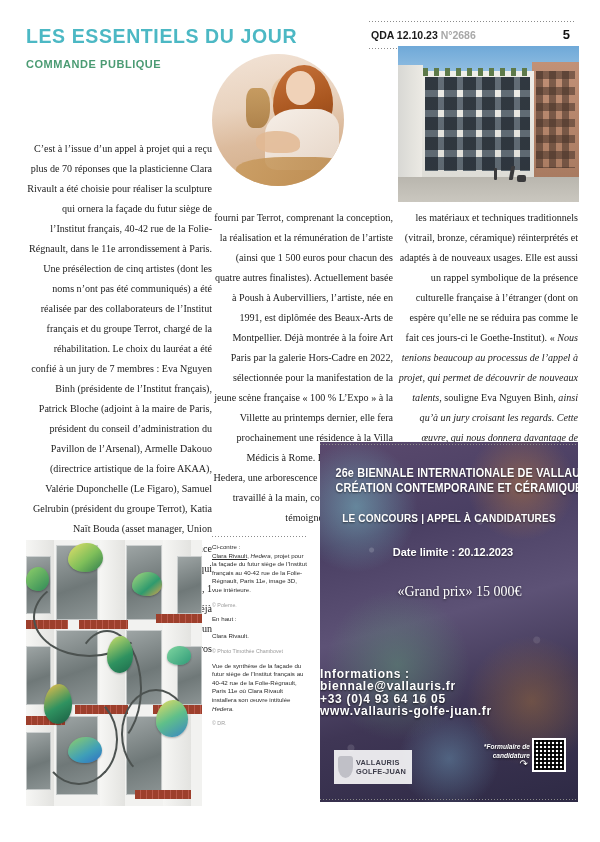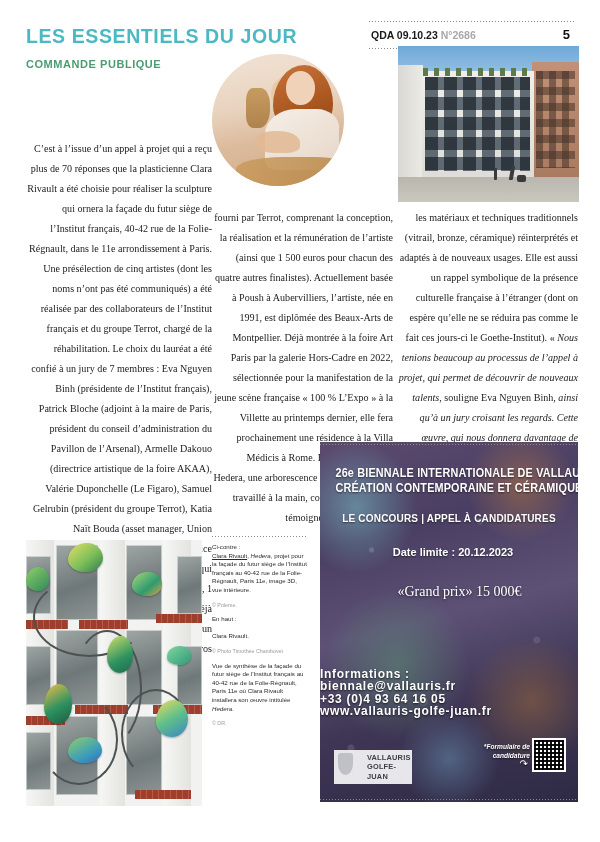--- a/index.html
+++ b/index.html
@@ -253,21 +253,21 @@
   .ad-prize1 { top:142px;padding-left:21px; }
   .ad-prize2 { top:162px; }
   .ad-info {
     position:absolute; left:0; top:226px; width:100%; text-align:left;
     color:#fff; font-size:12px; font-weight:bold; line-height:12.4px;
     letter-spacing:0.7px; text-shadow:0 1px 2px rgba(0,0,0,.7);
   }
   .ad-logo {
     position:absolute; left:14px; bottom:18px; width:78px; height:34px;
     background:rgba(255,255,255,.88);
-    display:flex; align-items:flex-start; gap:14px; padding:3px 4px;
+    display:flex; align-items:center; gap:3px; padding:3px 4px;
   }
   .ad-logo .crest {
     width:15px; height:22px; flex:0 0 auto;
     background:rgba(120,120,135,.35);
     border-radius:3px 3px 50% 50%;
   }
   .ad-logo .ltxt {
     font-size:7.4px; font-weight:bold; color:#3d3d4a; line-height:9.4px;
     letter-spacing:0.2px;
   }
@@ -297,21 +297,21 @@
 <body>
 
 <div class="page">
 
   <div class="masthead">
     <div class="masthead-title">LES ESSENTIELS DU JOUR</div>
     <div class="folio-box">
       <div class="dotrule top"></div>
       <div class="dotrule bot"></div>
       <div class="folio-text">
-        <span class="b">QDA 09.10.23</span>
+        <span class="b">QDA 12.10.23</span>
         <span class="g">N°2686</span>
       </div>
       <div class="folio-num">5</div>
     </div>
   </div>
 
   <div class="kicker">COMMANDE PUBLIQUE</div>
 
   <div class="portrait">
     <div class="plant"></div>

